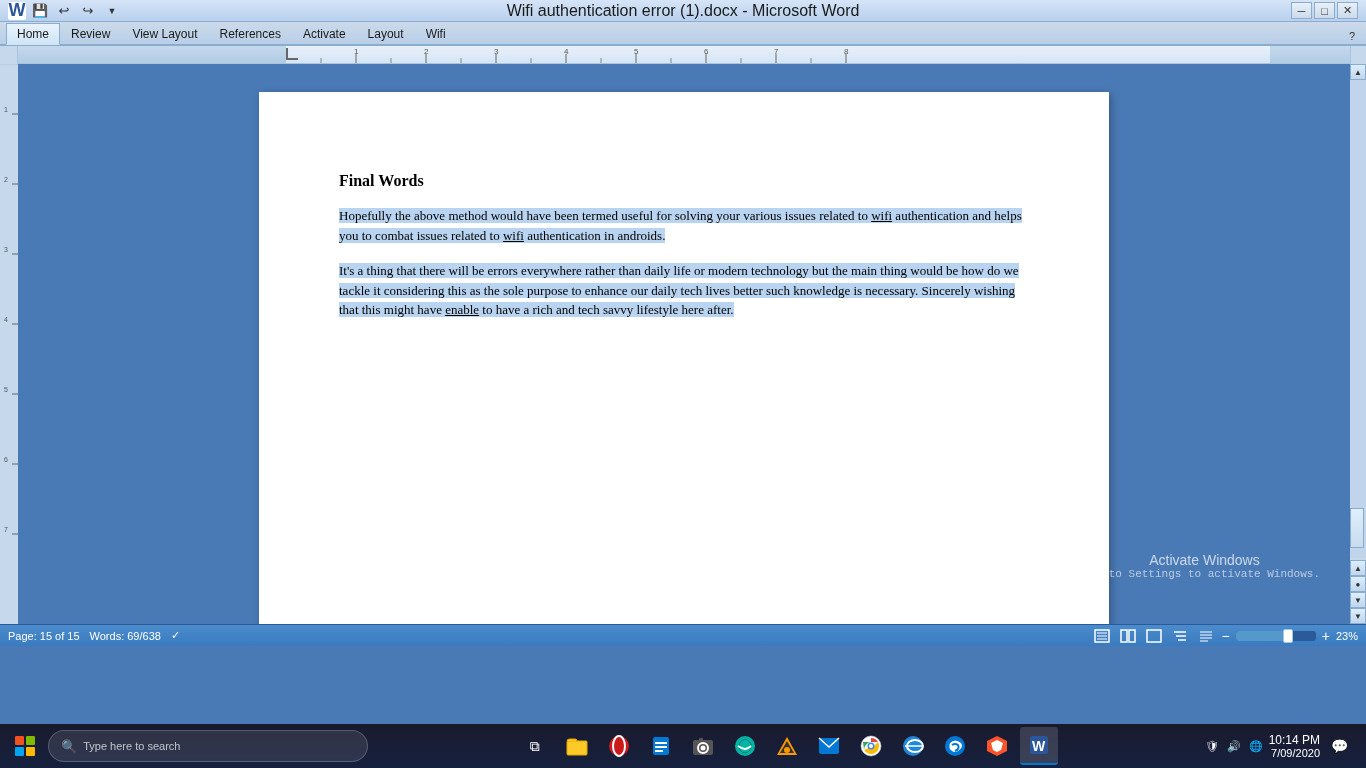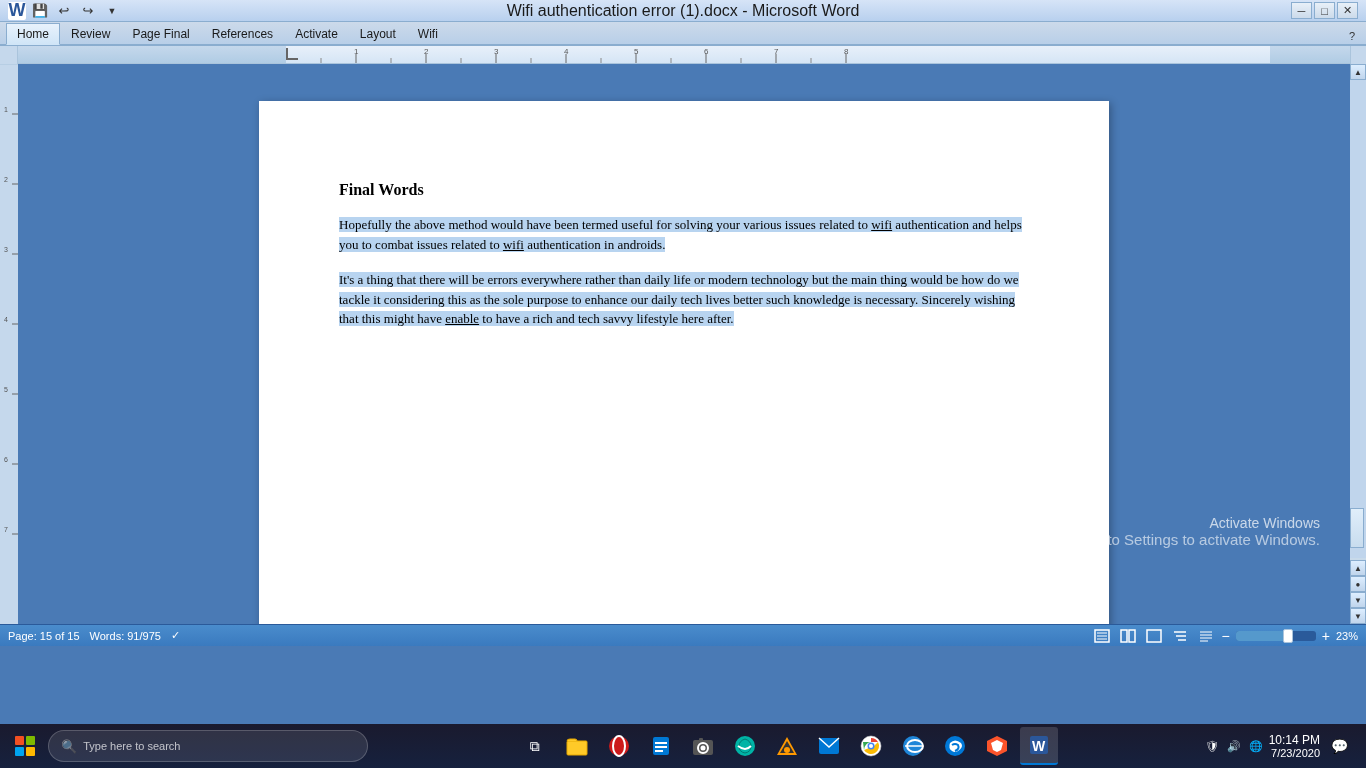--- a/index.html
+++ b/index.html
@@ -118,21 +118,21 @@
       background: linear-gradient(to right, #c5d8ec, #b0cce4);
       border-right: 1px solid #aac4dc;
       position: relative;
     }
 
     
     .doc-area {
       flex: 1;
       overflow: auto;
       background: #4a7ab5;
-      padding: 37px 40px;
+      padding: 28px 40px;
       position: relative;
     }
 
     
     .page {
       width: 850px;
       min-height: 620px;
       background: white;
       margin: 0 auto;
       padding: 80px 80px 60px 80px;
@@ -248,31 +248,32 @@
       position: relative;
     }
     .zoom-minus, .zoom-plus {
       font-size: 14px;
       cursor: pointer;
       color: white;
     }
     .activate-windows {
       position: absolute;
       right: 30px;
-      bottom: 76px;
-      text-align: right;
+      bottom: 44px;
+      text-align: center;
       pointer-events: none;
     }
     .activate-title {
       font-size: 14px;
       color: rgba(255,255,255,0.7);
     }
     .activate-sub {
-      font-size: 15px;
+      font-size: 11px;
       color: rgba(255,255,255,0.6);
+      font-family: Liberation Mono, monospace;
     }
 
     
     .taskbar {
       height: 44px;
       background: linear-gradient(to bottom, #1a1a2e, #16213e);
       display: flex;
       align-items: center;
       padding: 0 4px;
       gap: 2px;
@@ -408,21 +409,21 @@
     <div class="title-btn">─</div>
     <div class="title-btn">□</div>
     <div class="title-btn close">✕</div>
   </div>
 </div>
 
 <div class="ribbon">
   <div class="ribbon-tabs">
     <div class="ribbon-tab active">Home</div>
     <div class="ribbon-tab">Review</div>
-    <div class="ribbon-tab">Page Final</div>
+    <div class="ribbon-tab">View Layout</div>
     <div class="ribbon-tab">References</div>
     <div class="ribbon-tab">Activate</div>
     <div class="ribbon-tab">Layout</div>
     <div class="ribbon-tab">Wifi</div>
     <div style="margin-left:auto; width:16px; height:16px; display:flex; align-items:center; justify-content:center; cursor:pointer; font-size:11px; color:#333;">?</div>
   </div>
   <div class="ribbon-content"></div>
 </div>
 
 <div style="display:flex;">
@@ -520,21 +521,21 @@
     <div class="scroll-btn" style="margin-top:2px;">▲</div>
     <div class="scroll-btn">●</div>
     <div class="scroll-btn">▼</div>
     <div class="scroll-btn">▼</div>
   </div>
 </div>
 
 <div class="status-bar">
   <div class="status-left">
     <span>Page: 15 of 15</span>
-    <span>Words: 91/975</span>
+    <span>Words: 69/638</span>
     <span style="cursor:pointer;">✓</span>
   </div>
   <div class="status-right">
     <div class="view-btn" title="Print Layout">
       <svg width="16" height="14" viewBox="0 0 16 14" fill="none">
         <rect x="1" y="1" width="14" height="12" stroke="white" stroke-width="1.5" fill="none"></rect>
         <line x1="3" y1="4" x2="13" y2="4" stroke="white" stroke-width="1"></line>
         <line x1="3" y1="7" x2="13" y2="7" stroke="white" stroke-width="1"></line>
         <line x1="3" y1="10" x2="13" y2="10" stroke="white" stroke-width="1"></line>
       </svg>
@@ -693,17 +694,17 @@
   </div>
 
   <div class="taskbar-right">
     <div class="system-tray">
       <span class="tray-item">🛡</span>
       <span class="tray-item">🔊</span>
       <span class="tray-item">🌐</span>
     </div>
     <div class="clock">
       <span class="clock-time">10:14 PM</span>
-      <span class="clock-date">7/23/2020</span>
+      <span class="clock-date">7/09/2020</span>
     </div>
     <div class="notif-btn">💬</div>
   </div>
 </div>
 
 </body></html>

